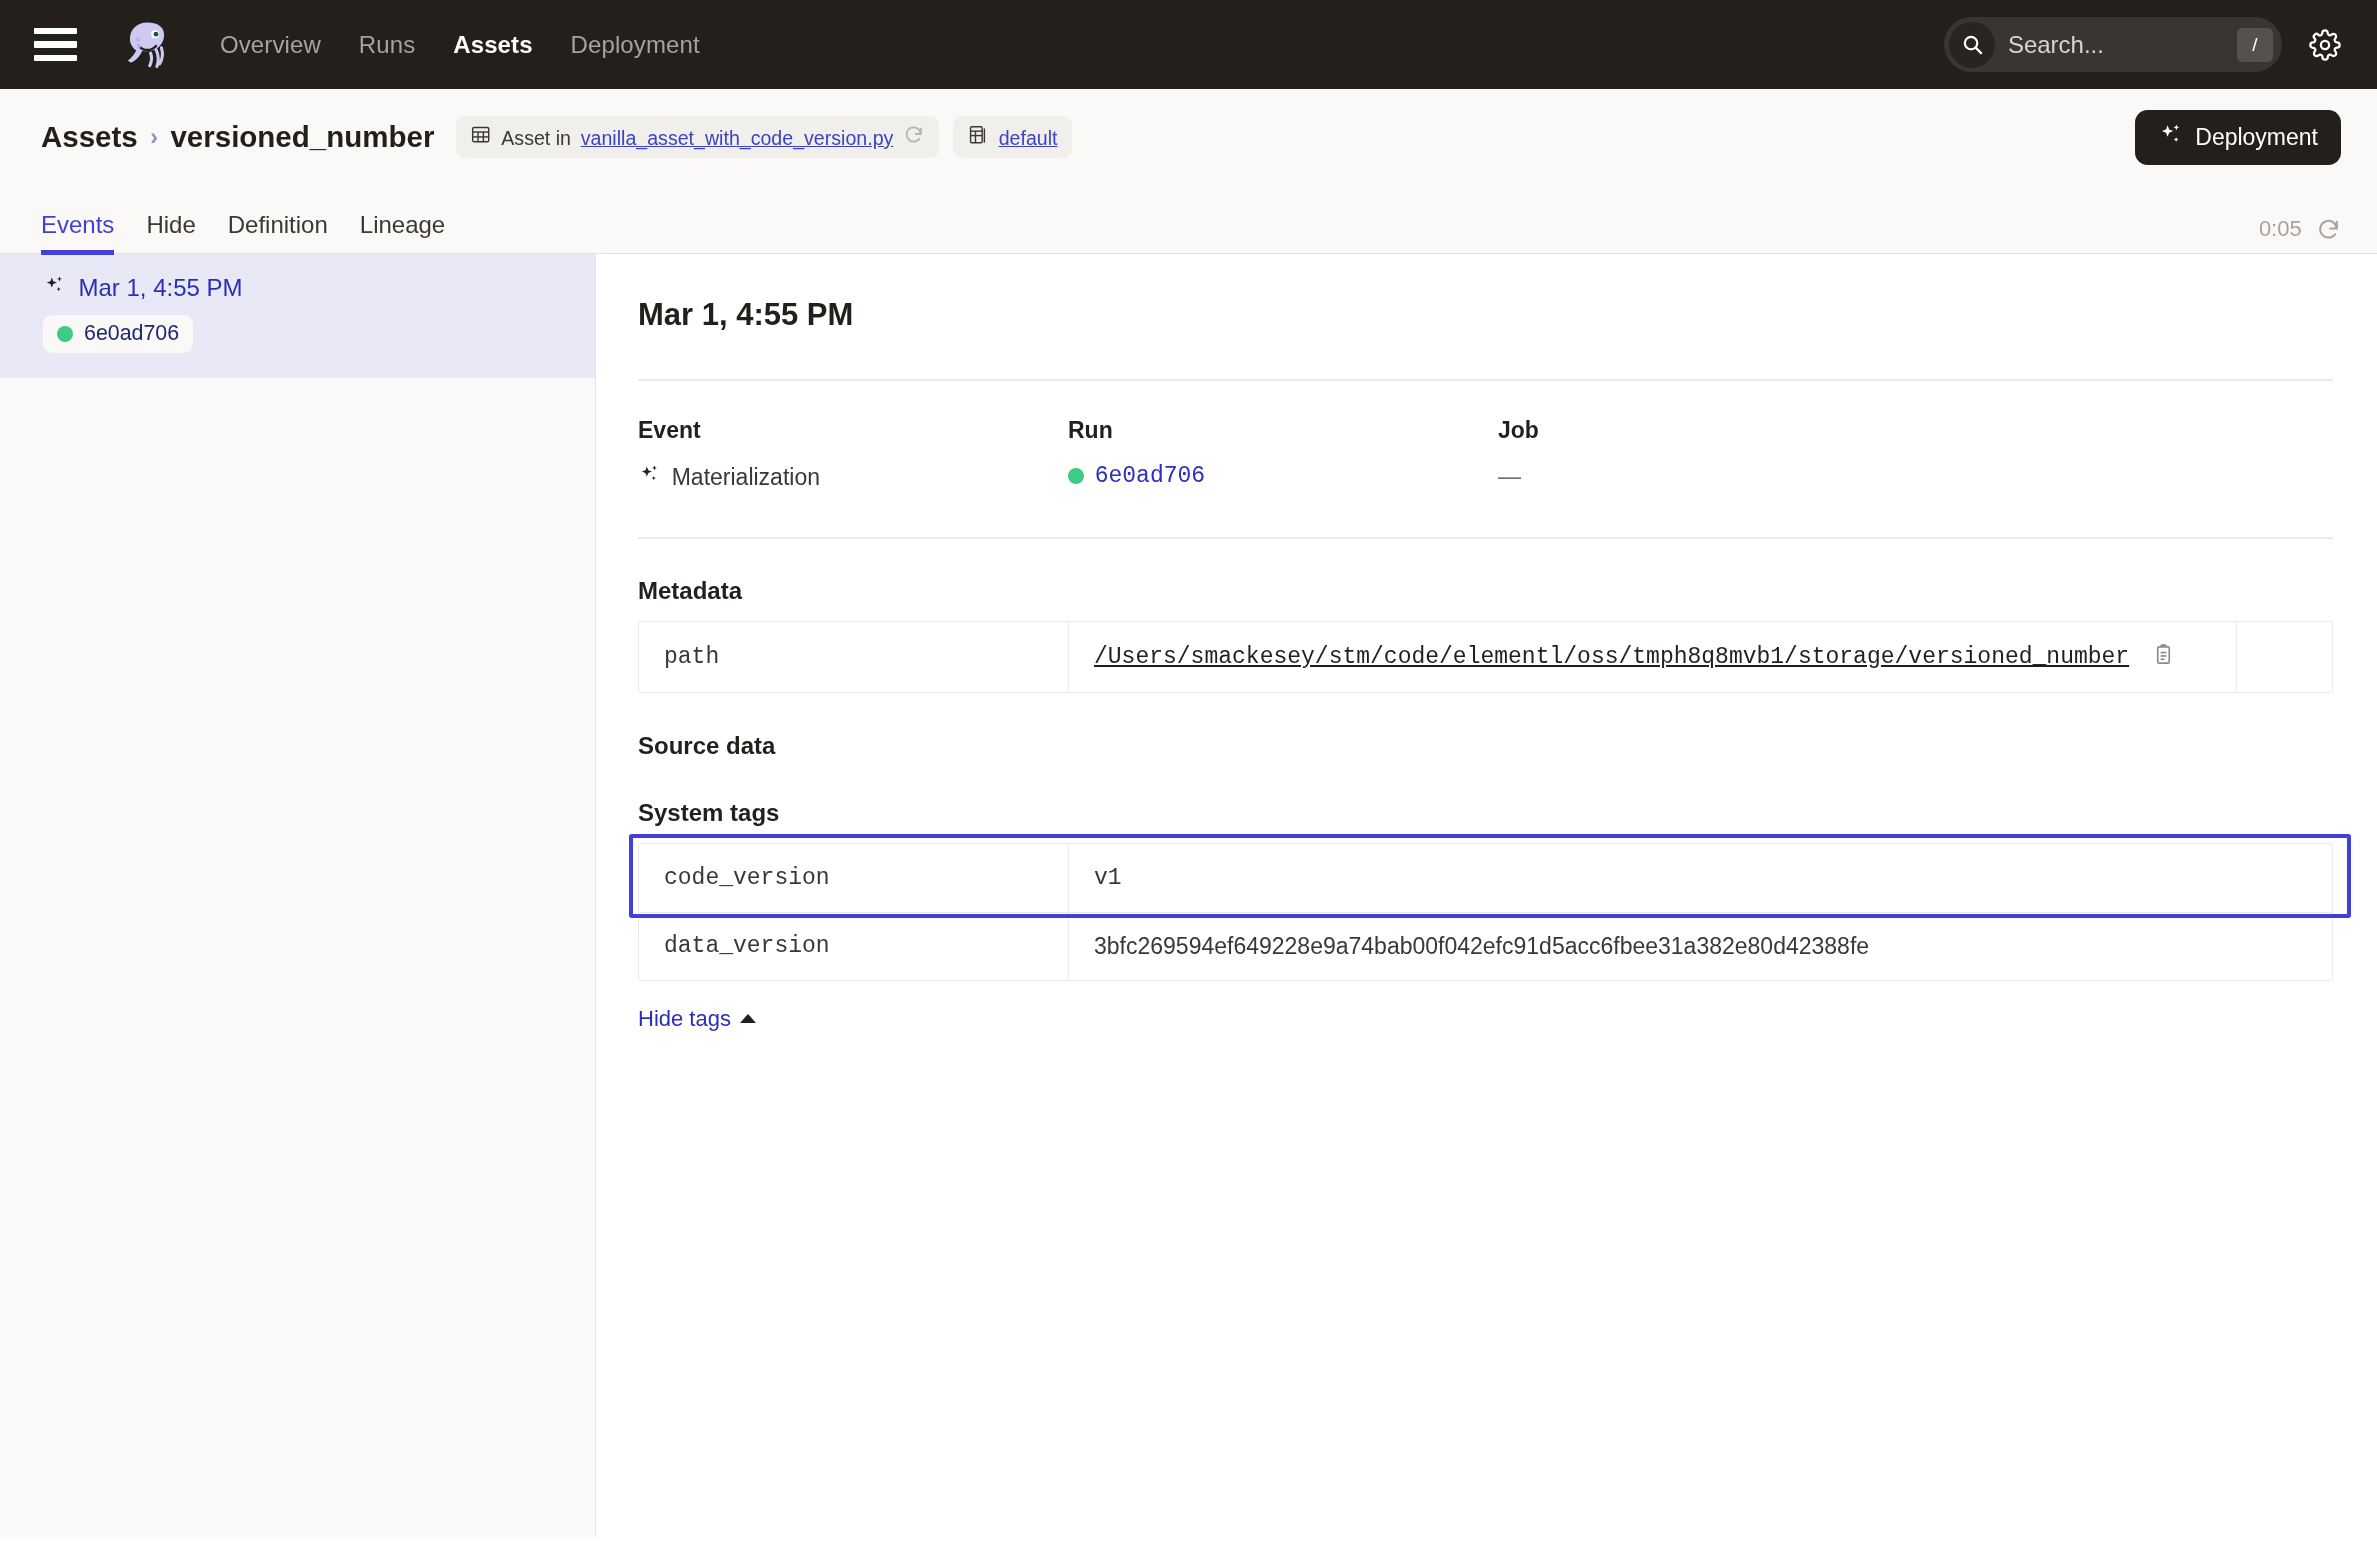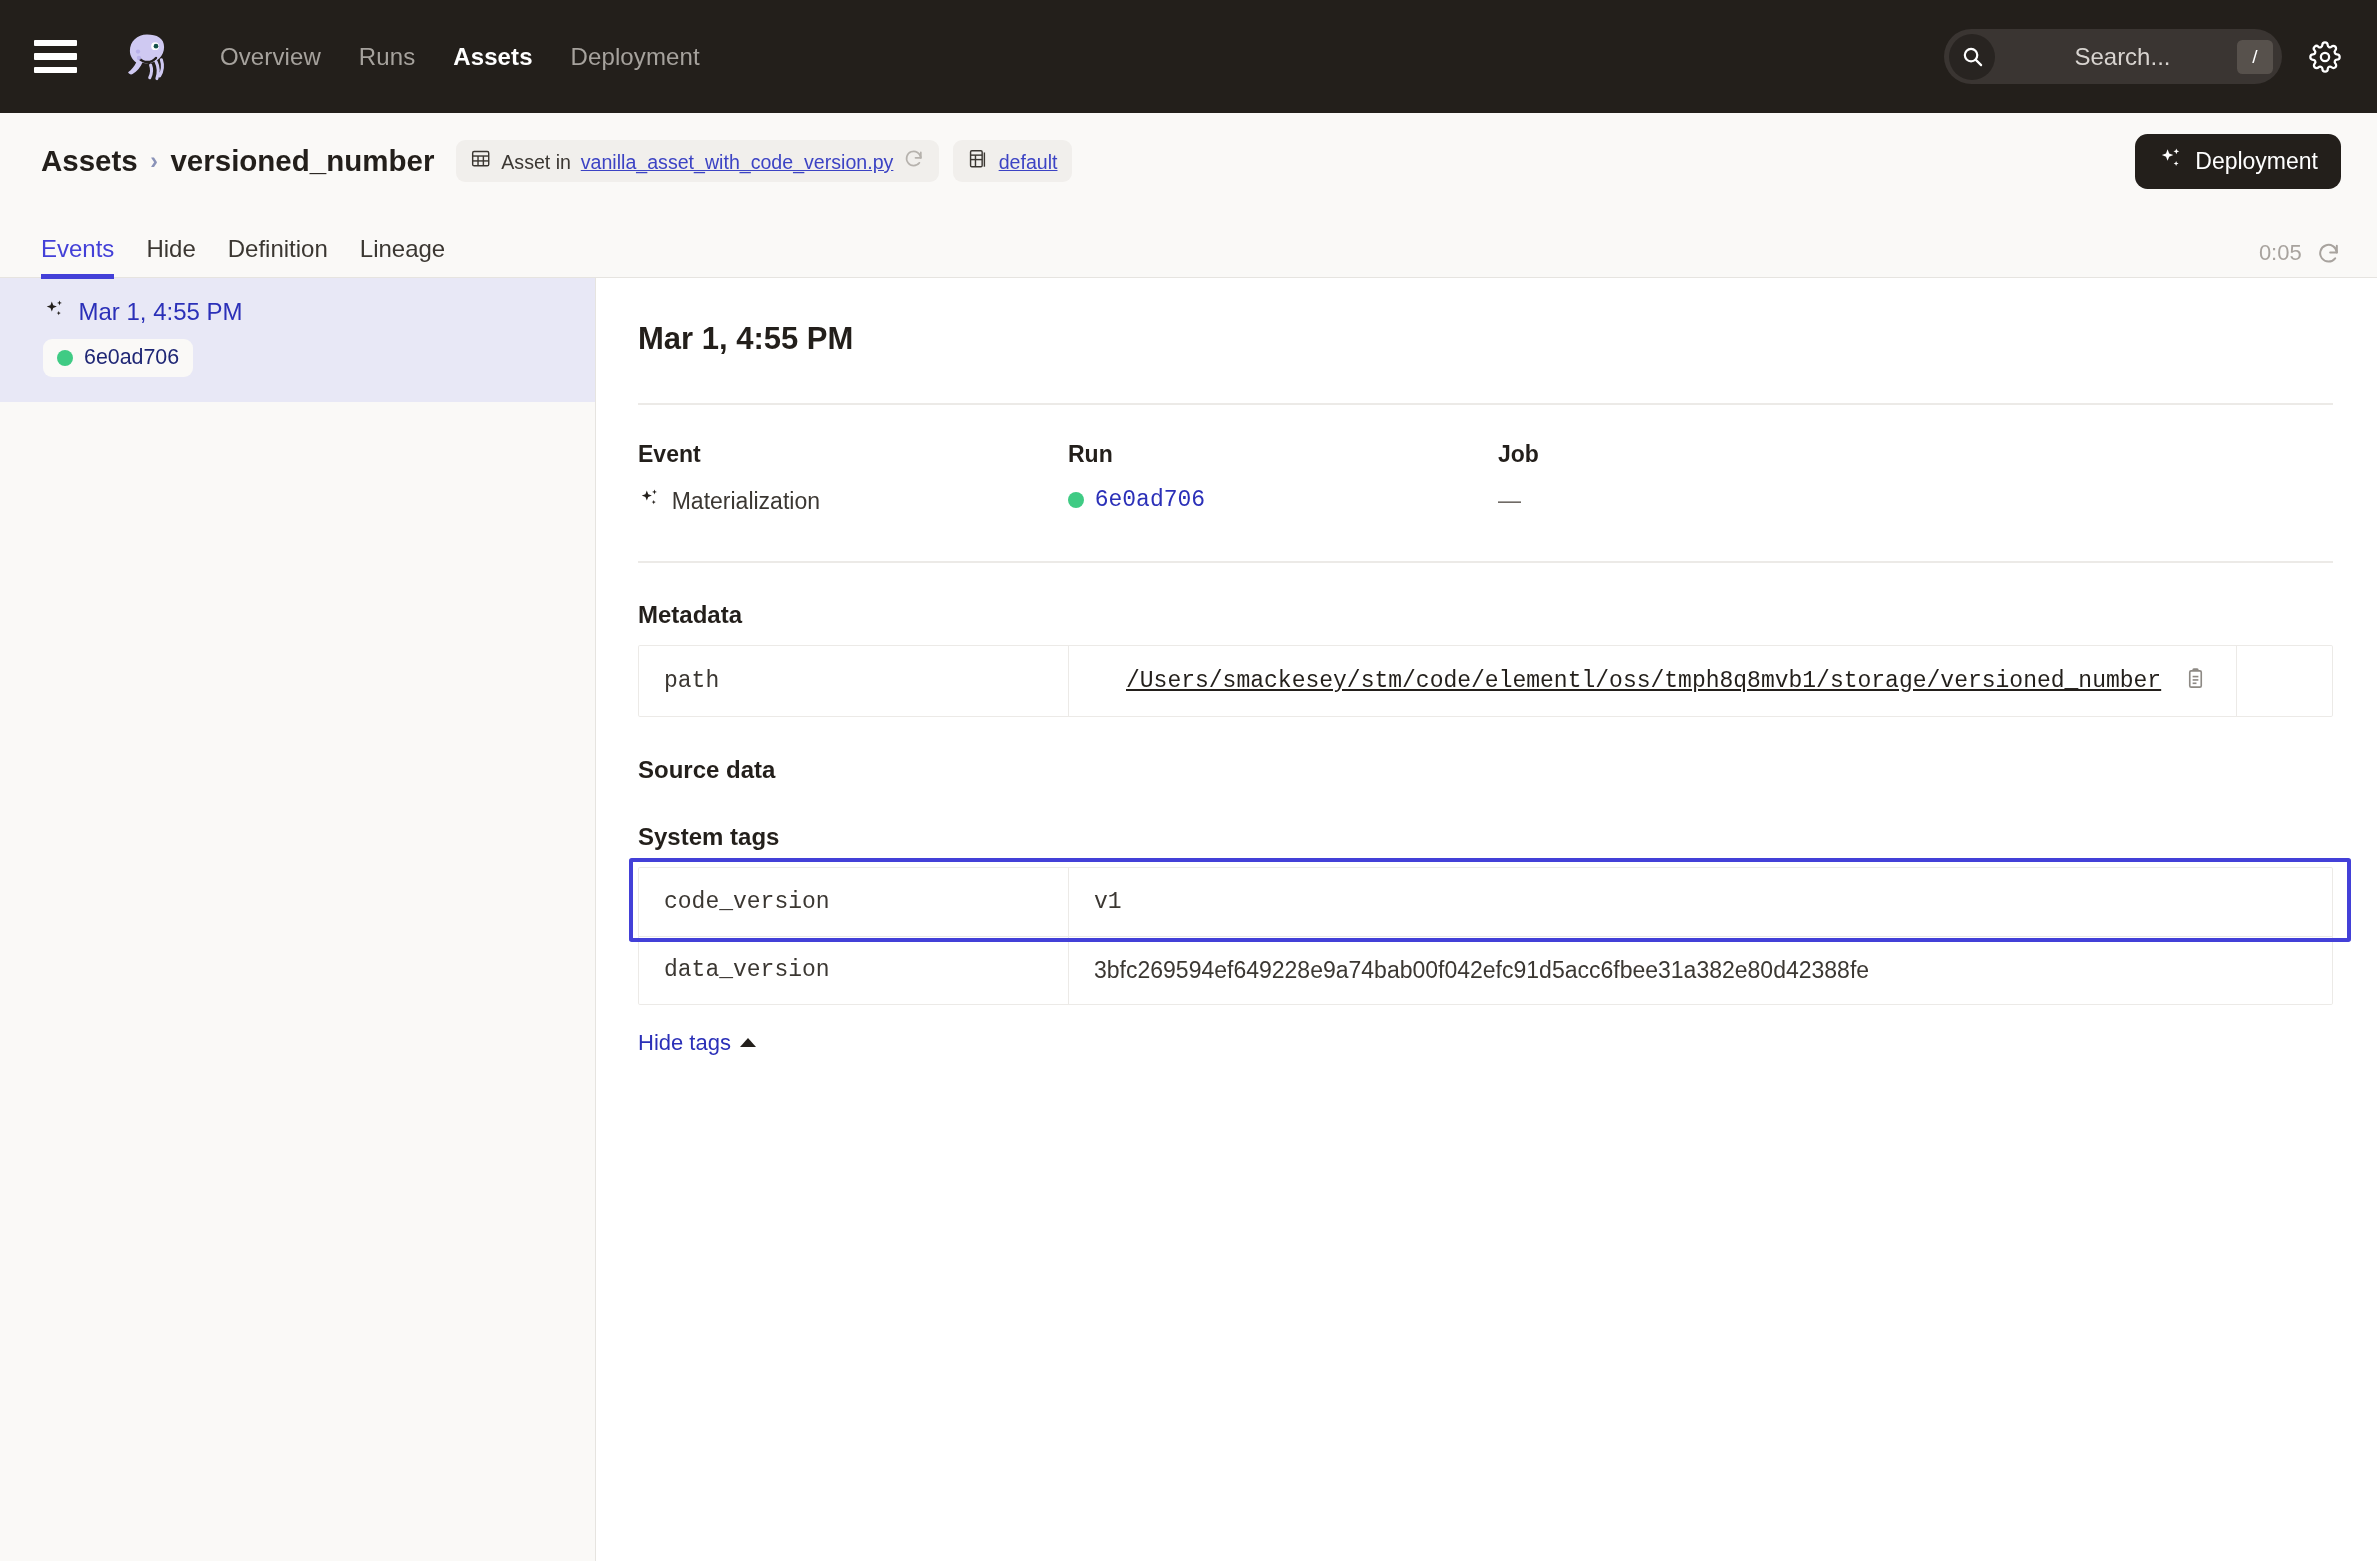--- a/index.html
+++ b/index.html
@@ -7,27 +7,26 @@
   html, body {
     width: 2377px;
     height: 1561px;
     background: #ffffff;
     font-family: "Liberation Sans", sans-serif;
     overflow: hidden;
   }
 
   
   .topnav {
-    height: 113px;
+    height: 89px;
     background: #231f1b;
     display: flex;
     align-items: center;
     padding: 0 36px 0 34px;
     position: relative;
-    text-align: center;
   }
   .hamburger {
     width: 43px; height: 34px;
     display: flex; flex-direction: column;
     justify-content: space-between;
     cursor: pointer;
     flex: 0 0 auto;
   }
   .hamburger span {
     display: block; height: 6.3px; width: 43px;
@@ -325,21 +324,20 @@
     font-size: 23px;
     color: #3b3732;
   }
   .v-cell.mono { font-family: "Liberation Mono", monospace; }
   .path-link {
     font-family: "Liberation Mono", monospace;
     font-size: 23px;
     color: #231f1b;
     text-decoration: underline;
     cursor: pointer;
-    margin-left: 32px;
   }
   .copy-icon { margin-left: 16px; cursor: pointer; vertical-align: -3.6px; }
   .end-cell { width: 95px; }
 
   .plain-box {
     border: 1.8px solid #eceae7;
     padding: 23px 27px;
     font-size: 23px;
     color: #3b3732;
   }

